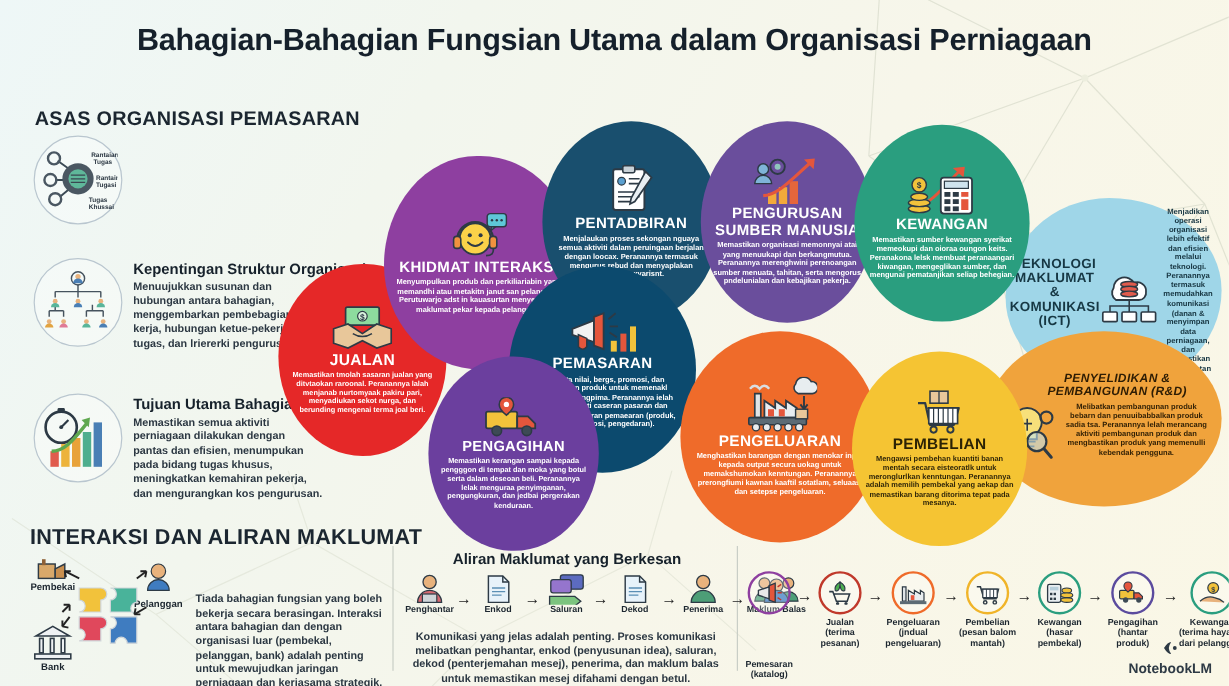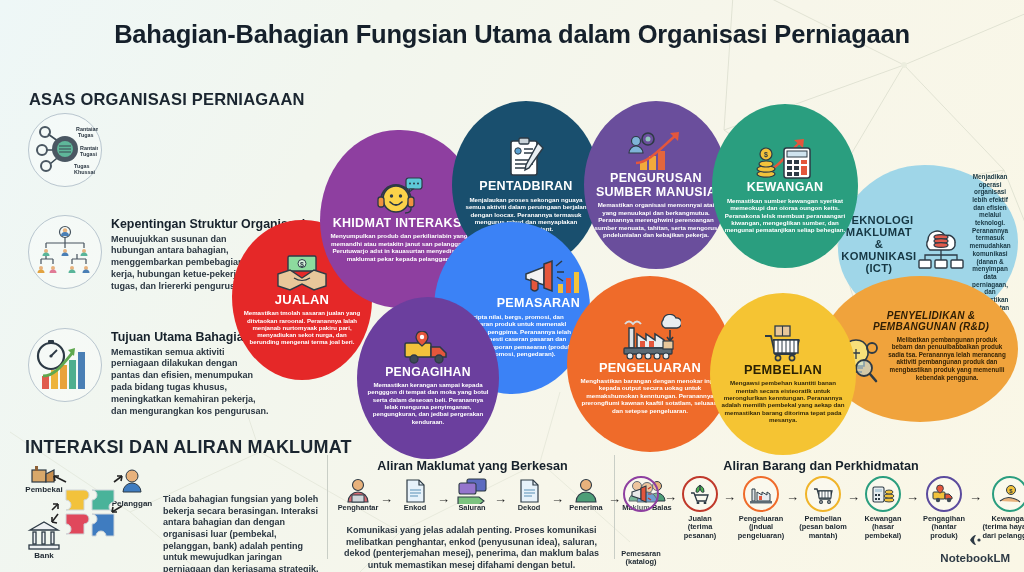--- a/index.html
+++ b/index.html
@@ -83,21 +83,21 @@
     <circle cx="200" cy="95" r="3" fill="#e4e7d6"></circle>
   </svg>
   <svg class="net2" viewBox="0 0 640 180">
     <g stroke="#d6dac9" stroke-width="1" fill="none">
       <path d="M10 40 L130 120 L260 60 L400 140 L540 70 L630 150 M130 120 L200 180 M400 140 L360 180 M260 60 L240 0 M540 70 L560 0"></path>
     </g>
   </svg>
 
   <div class="title">Bahagian-Bahagian Fungsian Utama dalam Organisasi Perniagaan</div>
 
-  <div class="sec-head" id="asas-head">ASAS ORGANISASI PERNIAGAAN</div>
+  <div class="sec-head" id="asas-head">ASAS ORGANISASI PEMASARAN</div>
   <div class="sec-head" id="interaksi-head">INTERAKSI DAN ALIRAN MAKLUMAT</div>
 
   <div class="kbox" style="left:28px; top:113px;">
     <div class="kcircle">
       <svg width="66" height="60" viewBox="0 0 66 60">
         <g fill="none" stroke="#3b4a55" stroke-width="1.6">
           <path d="M30 24 L16 14 M30 30 L14 30 M30 34 L18 44"></path>
         </g>
         <g fill="#4a5762">
           <circle cx="33" cy="29" r="13"></circle>
@@ -322,21 +322,21 @@
             <rect x="3" y="40" width="12" height="8" rx="1"></rect>
               <rect x="19" y="40" width="12" height="8" rx="1"></rect>
               <rect x="35" y="40" width="12" height="8" rx="1"></rect>
           </g>
         </svg>
       </div>
       <div class="b-desc" style="font-size:6.4px; color:#173642; max-width:118px;">Menjadikan operasi organisasi lebih efektif dan efisien melalui teknologi. Peranannya termasuk memudahkan komunikasi (danan &amp; menyimpan data perniagaan, dan memastikan keselamatan sistem.</div>
     </div>
   </div>
 
-  <div class="blob" style="left:434px; top:222px; width:156px; height:172px; background:#3b82f6; border-radius:50%/50%; z-index:5;align-items:flex-end;">
+  <div class="blob" style="left:424px; top:222px; width:156px; height:172px; background:#0c4a6e; border-radius:50%/50%; z-index:5;">
     <div class="b-icon">
       <svg width="58" height="38" viewBox="0 0 58 38">
         <path d="M4 16 L22 9 L22 27 L4 21 Z" fill="#f2f2f2" stroke="#2d3a45" stroke-width="1.5"></path>
         <path d="M22 6 L30 3 L30 33 L22 30 Z" fill="#e4563c" stroke="#2d3a45" stroke-width="1.5"></path>
         <path d="M9 21 L9 31 q4 4 7 0 L16 24z" fill="#e4563c" stroke="#2d3a45" stroke-width="1.3"></path>
         <g stroke="#2d3a45" stroke-width="1.5" fill="none">
             <path d="M34 8 l6 -5 M35 14 l7 0 M35 19 l6 4"></path>
           </g>
         <rect x="36" y="26" width="5" height="9" fill="#f2c23b"></rect>
         <rect x="44" y="20" width="5" height="15" fill="#e4563c"></rect>
@@ -536,21 +536,20 @@
         <circle cx="30" cy="8" r="4.5" fill="#e8b27c" stroke="#2d3a45" stroke-width="1"></circle>
           <path d="M22 23 a8 8 0 0 1 16 0z" fill="#4d9e77" stroke="#2d3a45" stroke-width="1"></path>
         <circle cx="20" cy="10" r="5.5" fill="#e8b27c" stroke="#2d3a45" stroke-width="1"></circle>
           <path d="M10 24 a10 10 0 0 1 20 0z" fill="#3f7cc0" stroke="#2d3a45" stroke-width="1"></path>
       </svg>
       <div class="flowlbl">Maklum Balas</div>
     </div>
   </div>
   <div class="pz-body" style="left:334px; top:525px; width:275px; text-align:center;">Komunikasi yang jelas adalah penting. Proses komunikasi melibatkan penghantar, enkod (penyusunan idea), saluran, dekod (penterjemahan mesej), penerima, dan maklum balas untuk memastikan mesej difahami dengan betul.</div>
 
-  <div class="pz-title" style="left:626px; top:459px; width:390px; text-align:center;">Aliran Barang dan Perkhidmatan</div>
 
   <div class="chain" style="left:618px; top:476px;">
     <div class="chain-item" style="width:46px;gap:35px;">
       <div class="ring" style="border-color:#8e3fa0;">
         <svg width="22" height="18" viewBox="0 0 22 18">
             <path d="M2 7 L11 4 L11 14 L2 11 Z" fill="#e8e8e8" stroke="#2d3a45" stroke-width="1.1"></path>
             <path d="M11 3 L16 1 L16 17 L11 15 Z" fill="#e4563c" stroke="#2d3a45" stroke-width="1.1"></path>
             <g stroke="#c0392b" stroke-width="1.2">
               <path d="M18 4 l3 -2 M18 9 h3.5 M18 13 l3 2"></path>
             </g>

